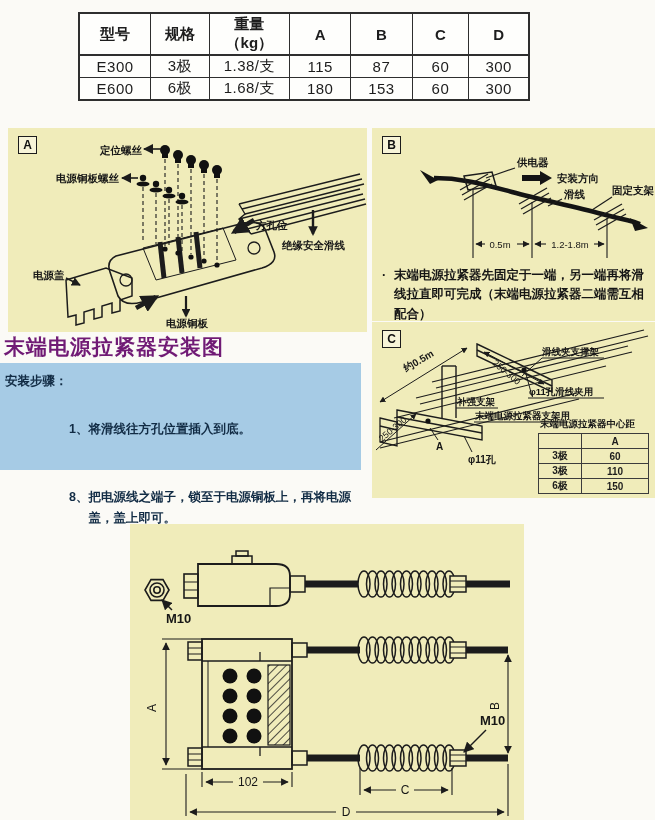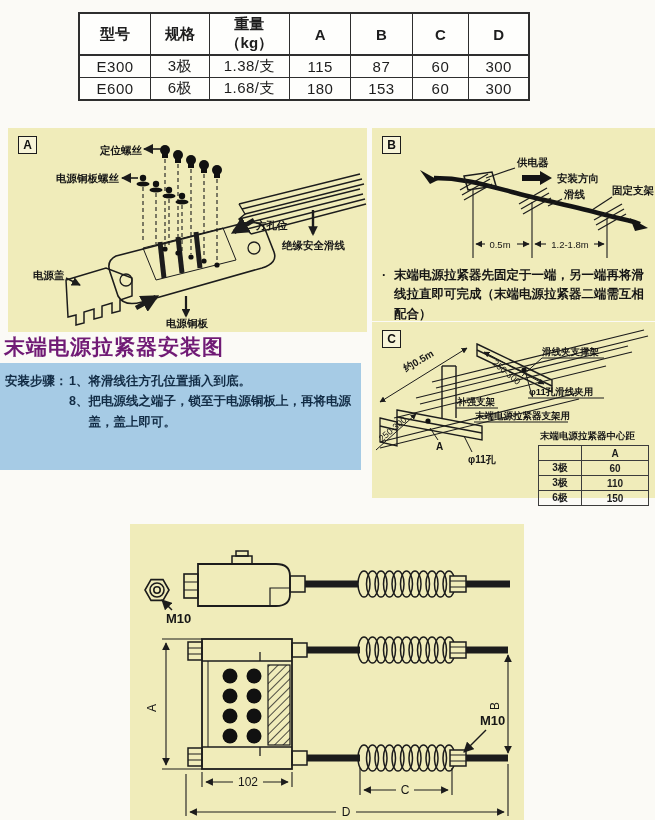--- a/index.html
+++ b/index.html
@@ -32,29 +32,29 @@
     font-size:21px;font-weight:700;color:#701a75;letter-spacing:1px;
     white-space:nowrap;
   }
   .steps-box{
     background:#a6cbe5;color:#122c45;
     display:flex;box-sizing:border-box;padding:8px 6px 6px 5px;
     font-size:12.5px;font-weight:600;line-height:1.62;
   }
   .steps-label{flex:0 0 64px;white-space:nowrap;}
   .steps-list{flex:1;}
-  .step{padding-left:1.55em;text-indent:-1.55em;}
+  .step{padding-left:1.55em;text-indent:-1.55em;margin-top:48px;}
   
   .b-note{
     padding:2px 9px 0 10px;font-size:12.5px;font-weight:600;color:#151515;
     line-height:1.55;display:flex;
   }
   .b-note .bullet{flex:0 0 12px;}
   
-  .c-table-wrap{position:absolute;left:166px;top:108px;width:113px;}
+  .c-table-wrap{position:absolute;left:166px;top:96px;width:113px;}
   .c-table-title{font-size:9.5px;font-weight:700;color:#181818;margin:0 0 2px 2px;white-space:nowrap;}
   .c-table{border-collapse:collapse;width:111px;}
   .c-table td,.c-table th{
     border:1px solid #3c3c3c;font-size:10px;color:#1d1d1d;
     text-align:center;height:14px;font-weight:600;padding:0;
   }
   .c-table .c1{width:42px;}
   svg text{font-family:"Liberation Sans", sans-serif;fill:#161616;}
 </style>
 </head>

